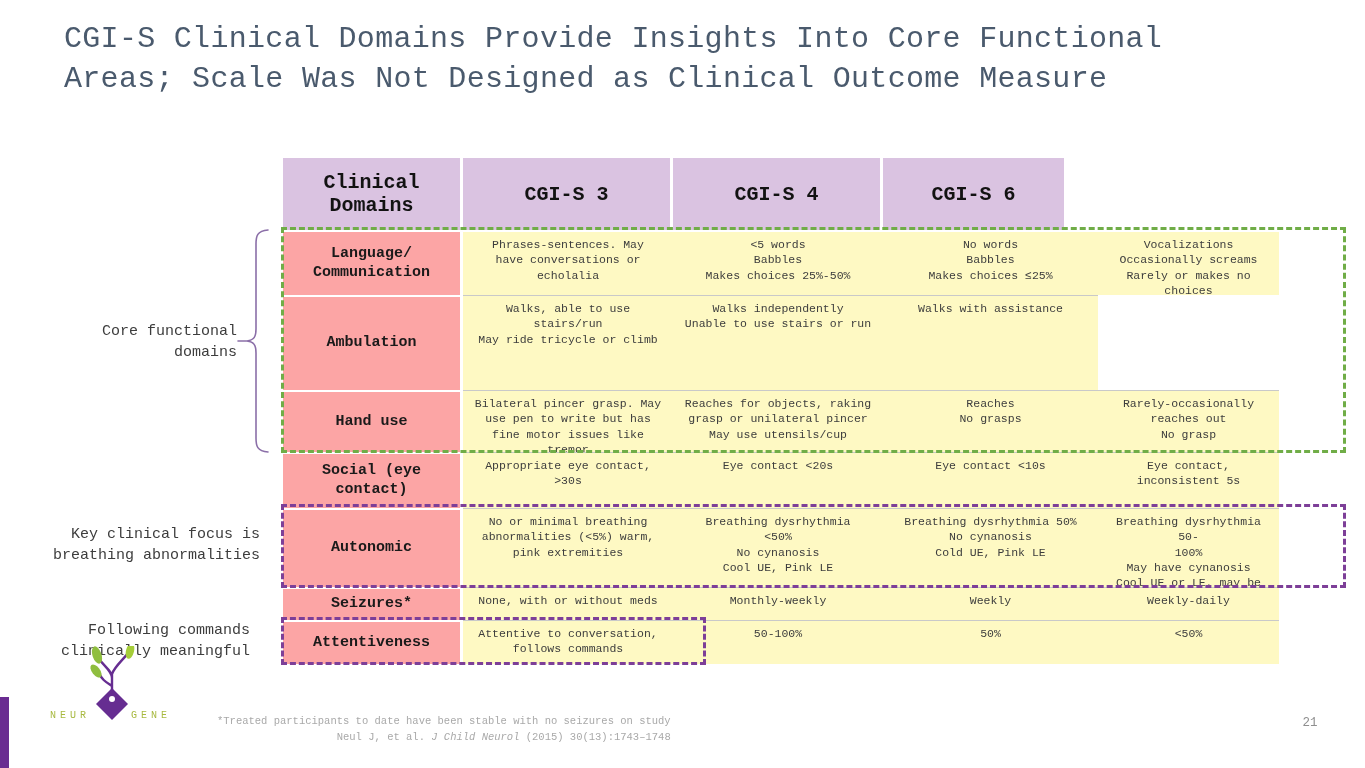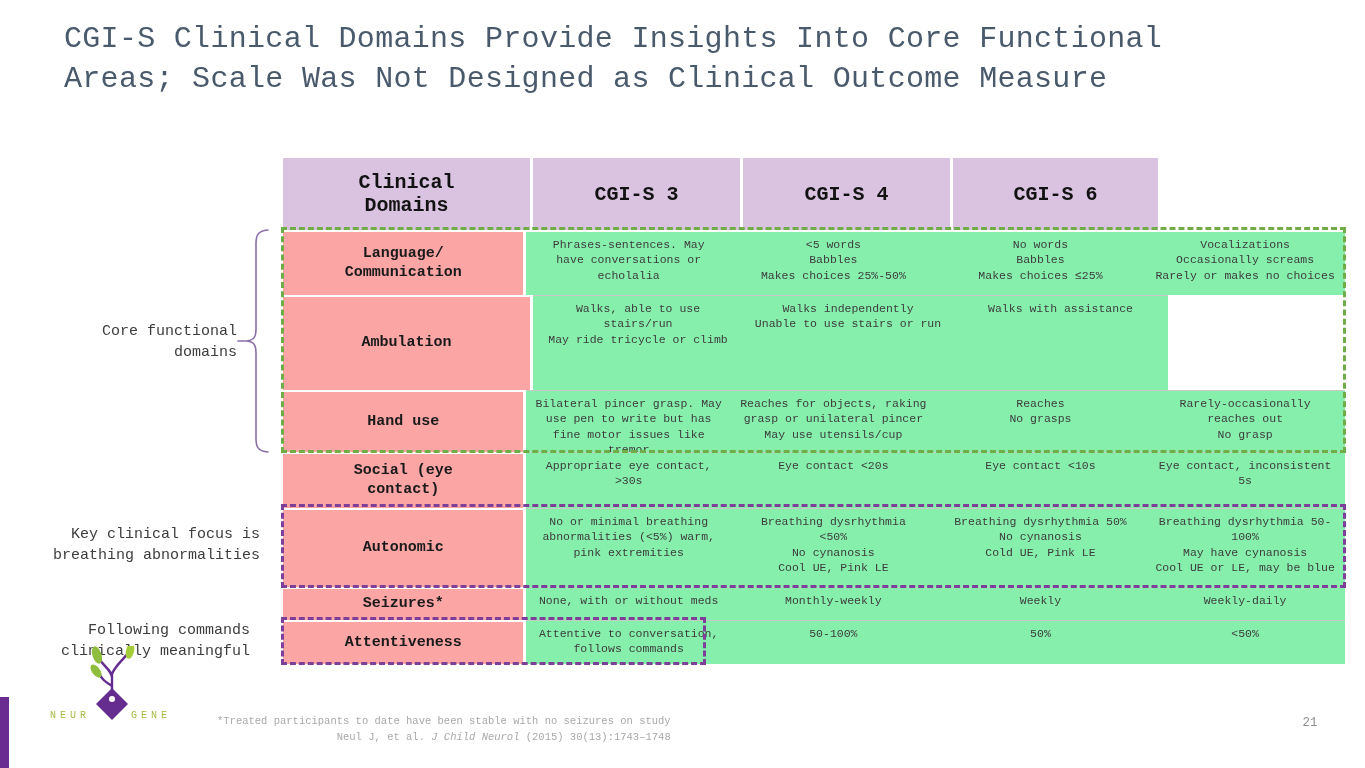--- a/index.html
+++ b/index.html
@@ -7,32 +7,32 @@
           font-family:Liberation Mono, monospace; overflow:hidden; }
 
   .slide-title { position:absolute; left:64px; top:20px; width:1190px;
                  font-size:30px; line-height:1.33; color:#4a5a6d;
                  letter-spacing:0.3px; white-space:pre-line; }
 
   
   .tbl { position:absolute; left:283px; top:158px; width:1062px; }
   .trow { display:flex; }
   .cell { box-sizing:border-box; }
-  .c0{width:250px} .c1{width:210px} .c2{width:210px} .c3{width:215px} .c4{width:205px}
+  .c0{width:180px} .c1{width:210px} .c2{width:210px} .c3{width:215px} .c4{width:181px}
   .hrow { height:72px; }
   .hcell { background:#dac3e1; display:flex; align-items:center; justify-content:center;
            font-weight:bold; font-size:20px; color:#121212; border-right:3px solid #fff;
            white-space:pre-line; text-align:center; line-height:1.15; }
   .trow .cell:last-child { border-right:none; }
   .hgap { height:2px; }
   .lcell { background:#fca5a5; display:flex; align-items:center; justify-content:center;
            font-weight:bold; font-size:15px; text-align:center; color:#1a1a1a;
            border-right:3px solid #fff; border-top:2px solid #fff;
            white-space:pre-line; line-height:1.25; }
-  .bcell { background:#86efac; font-size:11.5px; color:#3d3d3d; text-align:center;
+  .bcell { background:#fef9c3; font-size:11.5px; color:#3d3d3d; text-align:center;
            padding:5px 6px 0 6px; white-space:pre-line; line-height:1.33;
            border-top:1px solid #c9c9c9; }
   .rfirst .bcell { border-top:none; }
   .rfirst .lcell { border-top:none; }
 
   
   .dash-box { position:absolute; box-sizing:border-box; pointer-events:none; }
   .green-box  { left:281px; top:227px; width:1065px; height:226px; border:3px dashed #70ad47; }
   .pbox-auto  { left:281px; top:504px; width:1065px; height:84px;  border:3px dashed #7d3f98; }
   .pbox-att   { left:281px; top:617px; width:425px;  height:48px;  border:3px dashed #7d3f98; }

